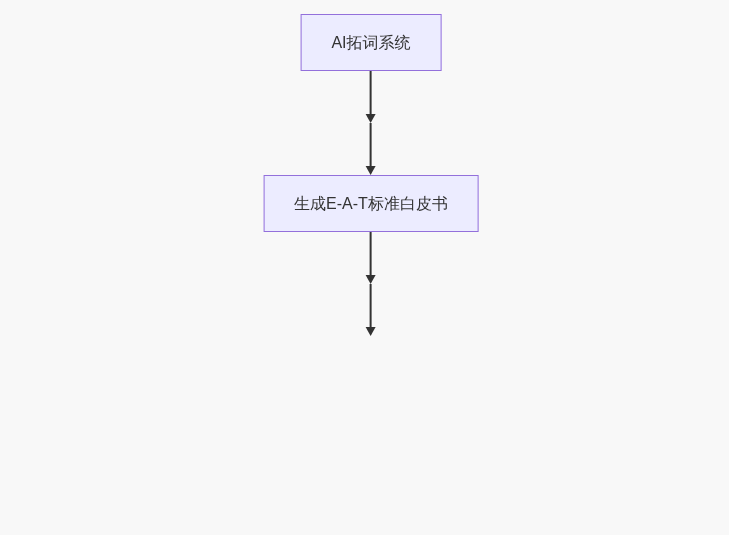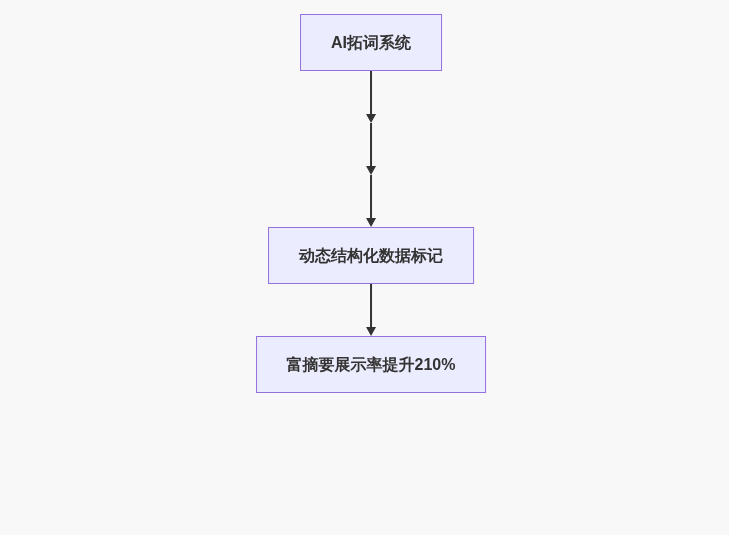--- a/index.html
+++ b/index.html
@@ -16,21 +16,20 @@
     width: 729px;
     height: 535px;
     background: var(--bg);
     font-family: "Liberation Sans", sans-serif;
     overflow: hidden;
   }
   .canvas {
     position: relative;
     width: 729px;
     height: 535px;
-    font-weight: bold;
   }
   .flow {
     position: absolute;
     top: 14px;
     left: 50%;
     transform: translateX(calc(-50% + 6.5px));
     display: flex;
     flex-direction: column;
     align-items: center;
   }
@@ -80,33 +79,30 @@
       <div class="edge-line"></div>
       <div class="arrowhead"></div>
     </div>
 
 
     <div class="edge">
       <div class="edge-line"></div>
       <div class="arrowhead"></div>
     </div>
 
-
-    <div class="edge">
-      <div class="edge-line"></div>
-      <div class="arrowhead"></div>
-    </div>
-
     <div class="node">
-      <span>动态结构化数据标记</span>
+      <span>生成E-A-T标准白皮书</span>
     </div>
 
     <div class="edge">
       <div class="edge-line"></div>
       <div class="arrowhead"></div>
     </div>
 
-    <div class="node">
-      <span>富摘要展示率提升210%</span>
+
+    <div class="edge">
+      <div class="edge-line"></div>
+      <div class="arrowhead"></div>
     </div>
+
 
   </div>
 </div>
 
 </body></html>

